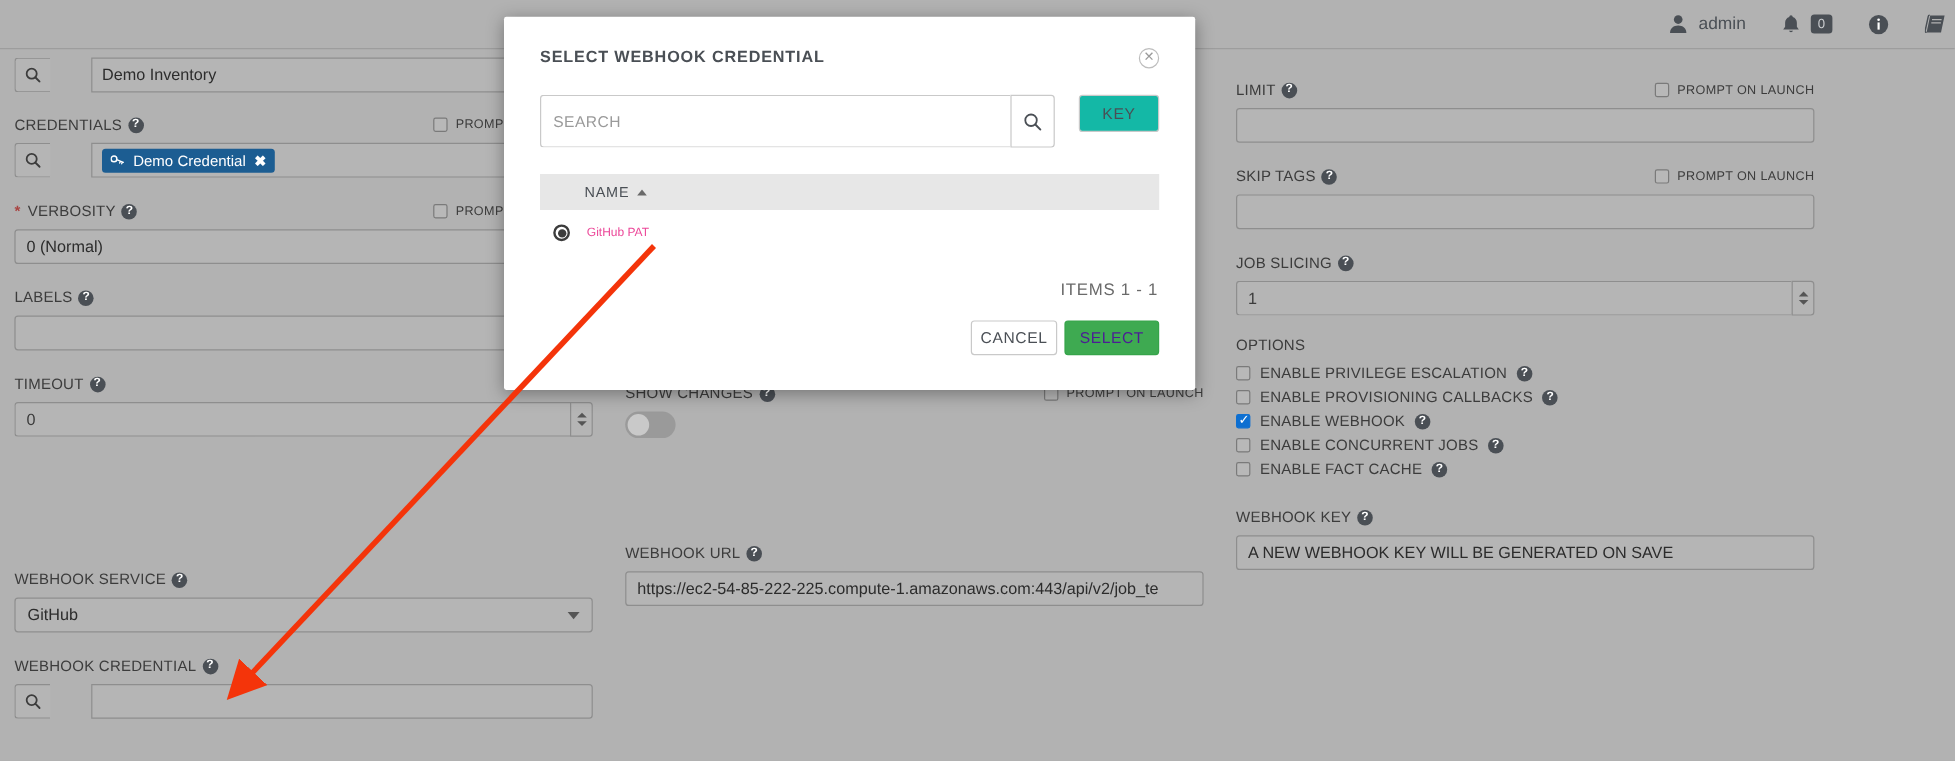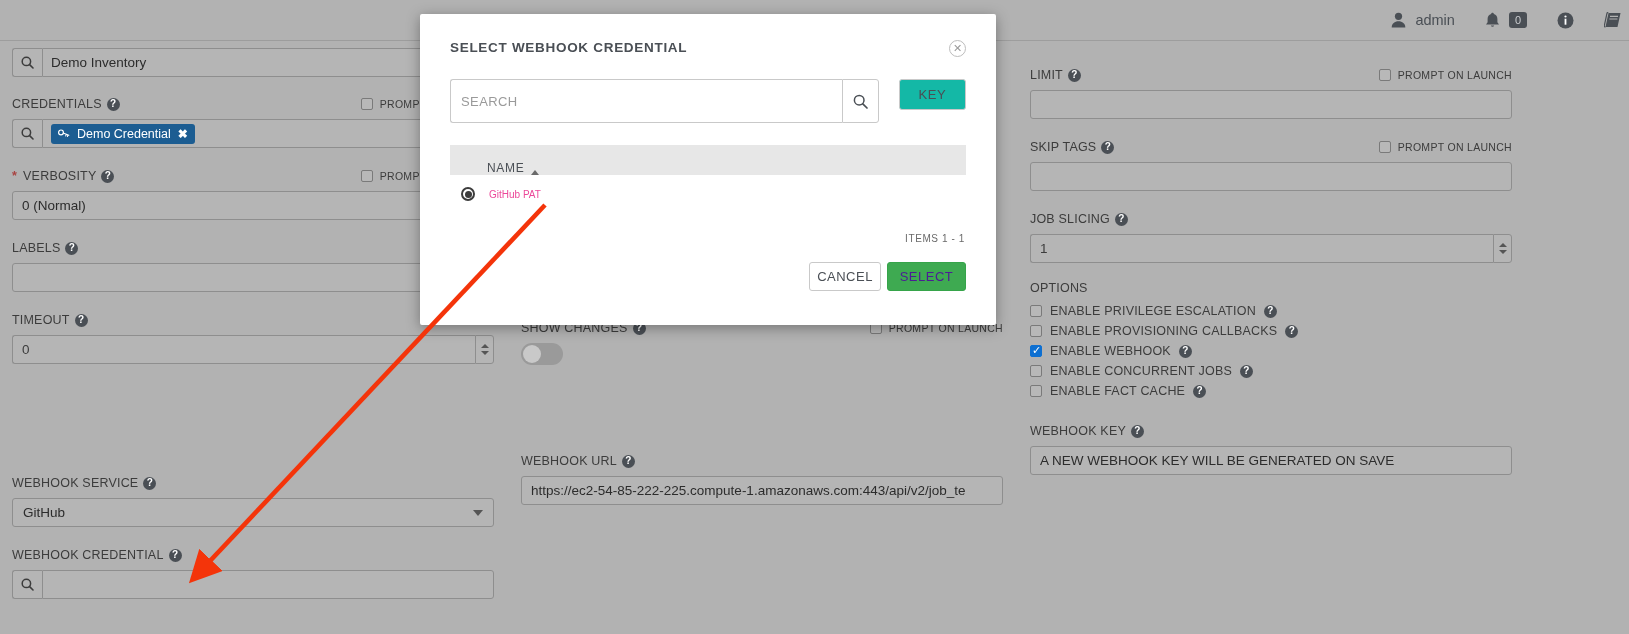--- a/index.html
+++ b/index.html
@@ -56,21 +56,21 @@
   }
   .pol { display:flex; align-items:center; gap:7px; font-size:10.5px; color:#3c3c3c; letter-spacing:.3px; }
   .cbox { width:12px; height:12px; border:1px solid #7a7a7a; background:#b8b8b8; border-radius:2px; }
 
   .inp {
     height:29px; border:1px solid #8e8e8e; border-radius:3px;
     background:#b5b5b5; display:flex; align-items:center;
     font-size:13.5px; color:#2c2c2c; padding:0 9px;
     white-space:nowrap; overflow:hidden;
   }
-  .lookup { display:flex; height:29px; }
+  .lookup { display:flex; height:29px;gap:34px; }
   .lookup .mag {
     width:30px; border:1px solid #8e8e8e; border-right:none;
     border-radius:3px 0 0 3px; background:#b5b5b5;
     display:flex; align-items:center; justify-content:center;
   }
   .lookup .body {
     flex:1; border:1px solid #8e8e8e; border-radius:0 3px 3px 0;
     background:#b5b5b5; display:flex; align-items:center; padding:0 8px; gap:6px;
     font-size:13.5px; color:#2c2c2c; overflow:hidden;
   }
@@ -136,29 +136,29 @@
     width:37px; border:1px solid #c9c9c9; border-radius:0 3px 3px 0; background:#fff;
     display:flex; align-items:center; justify-content:center;
   }
   .keybtn {
     width:67px; height:31px; border:1px solid #c9c9c9; border-radius:3px; background:#14b8a6;
     display:flex; align-items:center; justify-content:center;
     font-size:13px; letter-spacing:.6px; color:#4a4f55;
   }
   .tablehead {
     margin-top:22px; height:30px; background:#e7e7e7;
-    display:flex; align-items:flex-end; padding-left:37px; gap:7px;
+    display:flex; align-items:center; padding-left:37px; gap:7px;
     font-size:12px; letter-spacing:.7px; color:#4a4f55;
   }
   .sortup { width:0;height:0;border-left:4px solid transparent;border-right:4px solid transparent;border-bottom:5px solid #6a6a6a; }
   .rowitem { display:flex; align-items:center; gap:14px; padding:12px 0 0 11px; }
   .radio { width:14px; height:14px; border-radius:50%; border:2px solid #3c3c3c; display:flex; align-items:center; justify-content:center; }
   .radio .dot { width:7px; height:7px; border-radius:50%; background:#3c3c3c; }
   .rowitem .nm { font-size:10px; color:#ec4899;text-align:center; }
-  .items { text-align:right; padding:0 1px; margin-top:32px; font-size:10px; letter-spacing:.6px; color:#6a6a6a; }
+  .items { text-align:right; padding:0 1px; margin-top:32px; font-size:14px; letter-spacing:.6px; color:#6a6a6a; }
   .modal-foot { display:flex; justify-content:flex-end; gap:6px; padding:18px 30px 0 30px; }
   .btn-cancel {
     width:72px; height:29px; border:1px solid #c9c9c9; border-radius:3px; background:#fff;
     display:flex; align-items:center; justify-content:center; font-size:13px; letter-spacing:.5px; color:#4a4f55;
   }
   .btn-select {
     width:79px; height:29px; border:1px solid #36a44a; border-radius:3px; background:#3eaa51;
     display:flex; align-items:center; justify-content:center; font-size:13px; letter-spacing:.5px; color:#4c1d95;
   }
 

